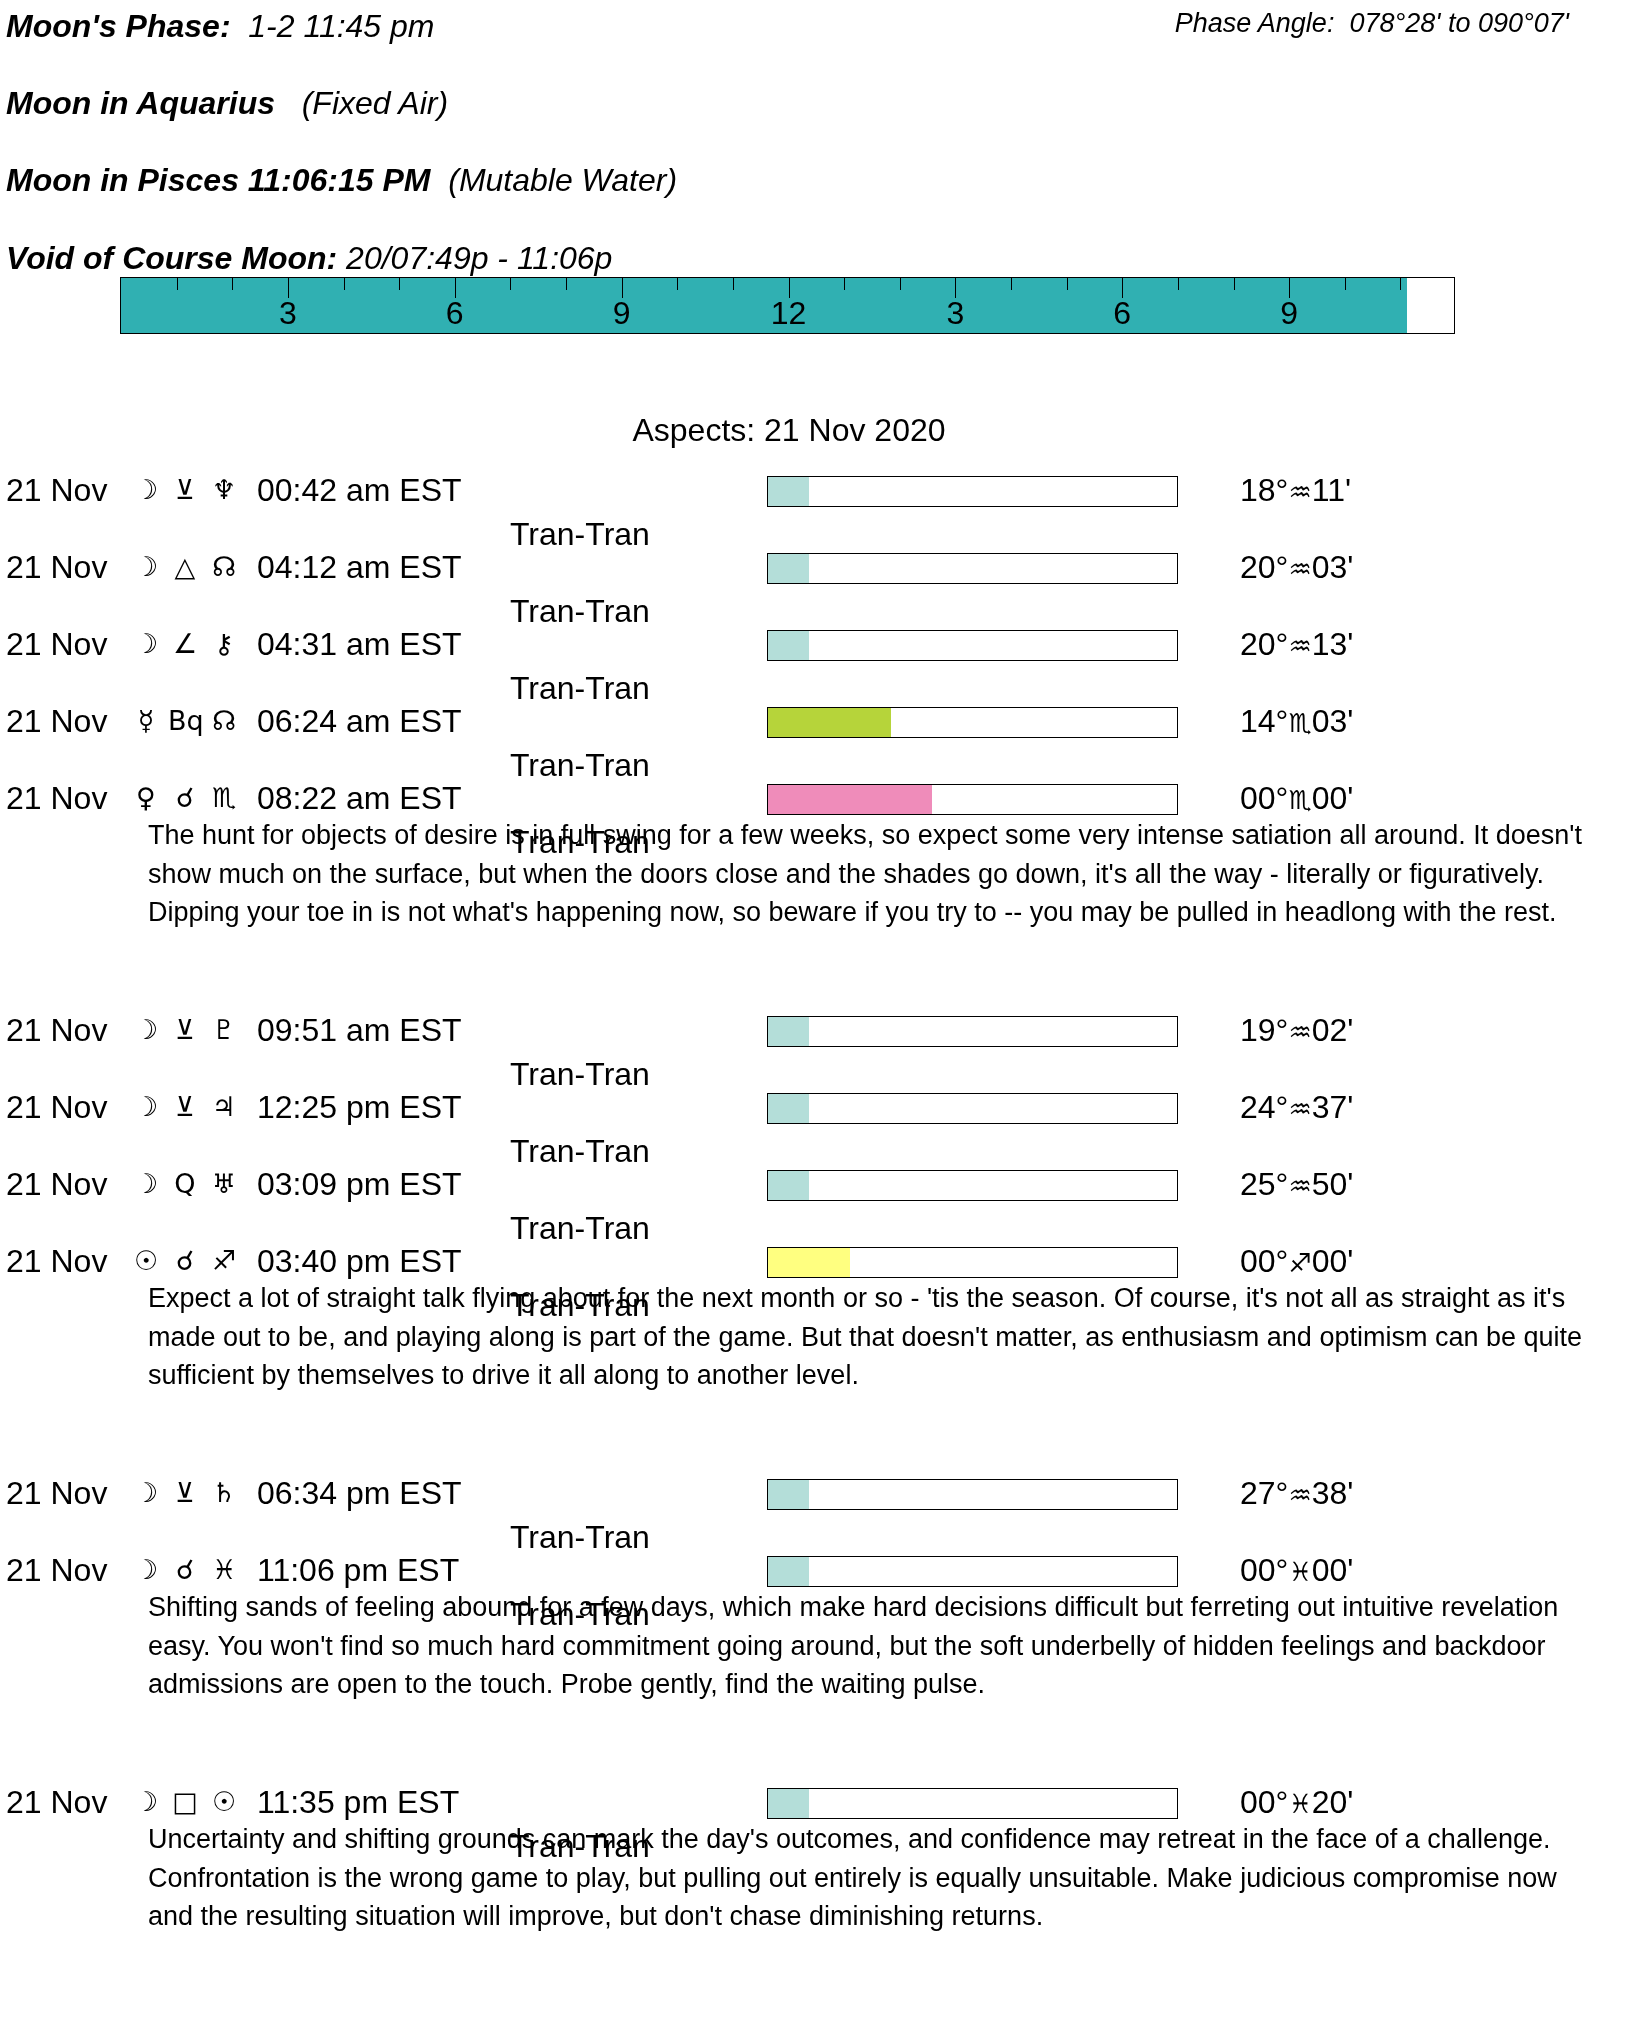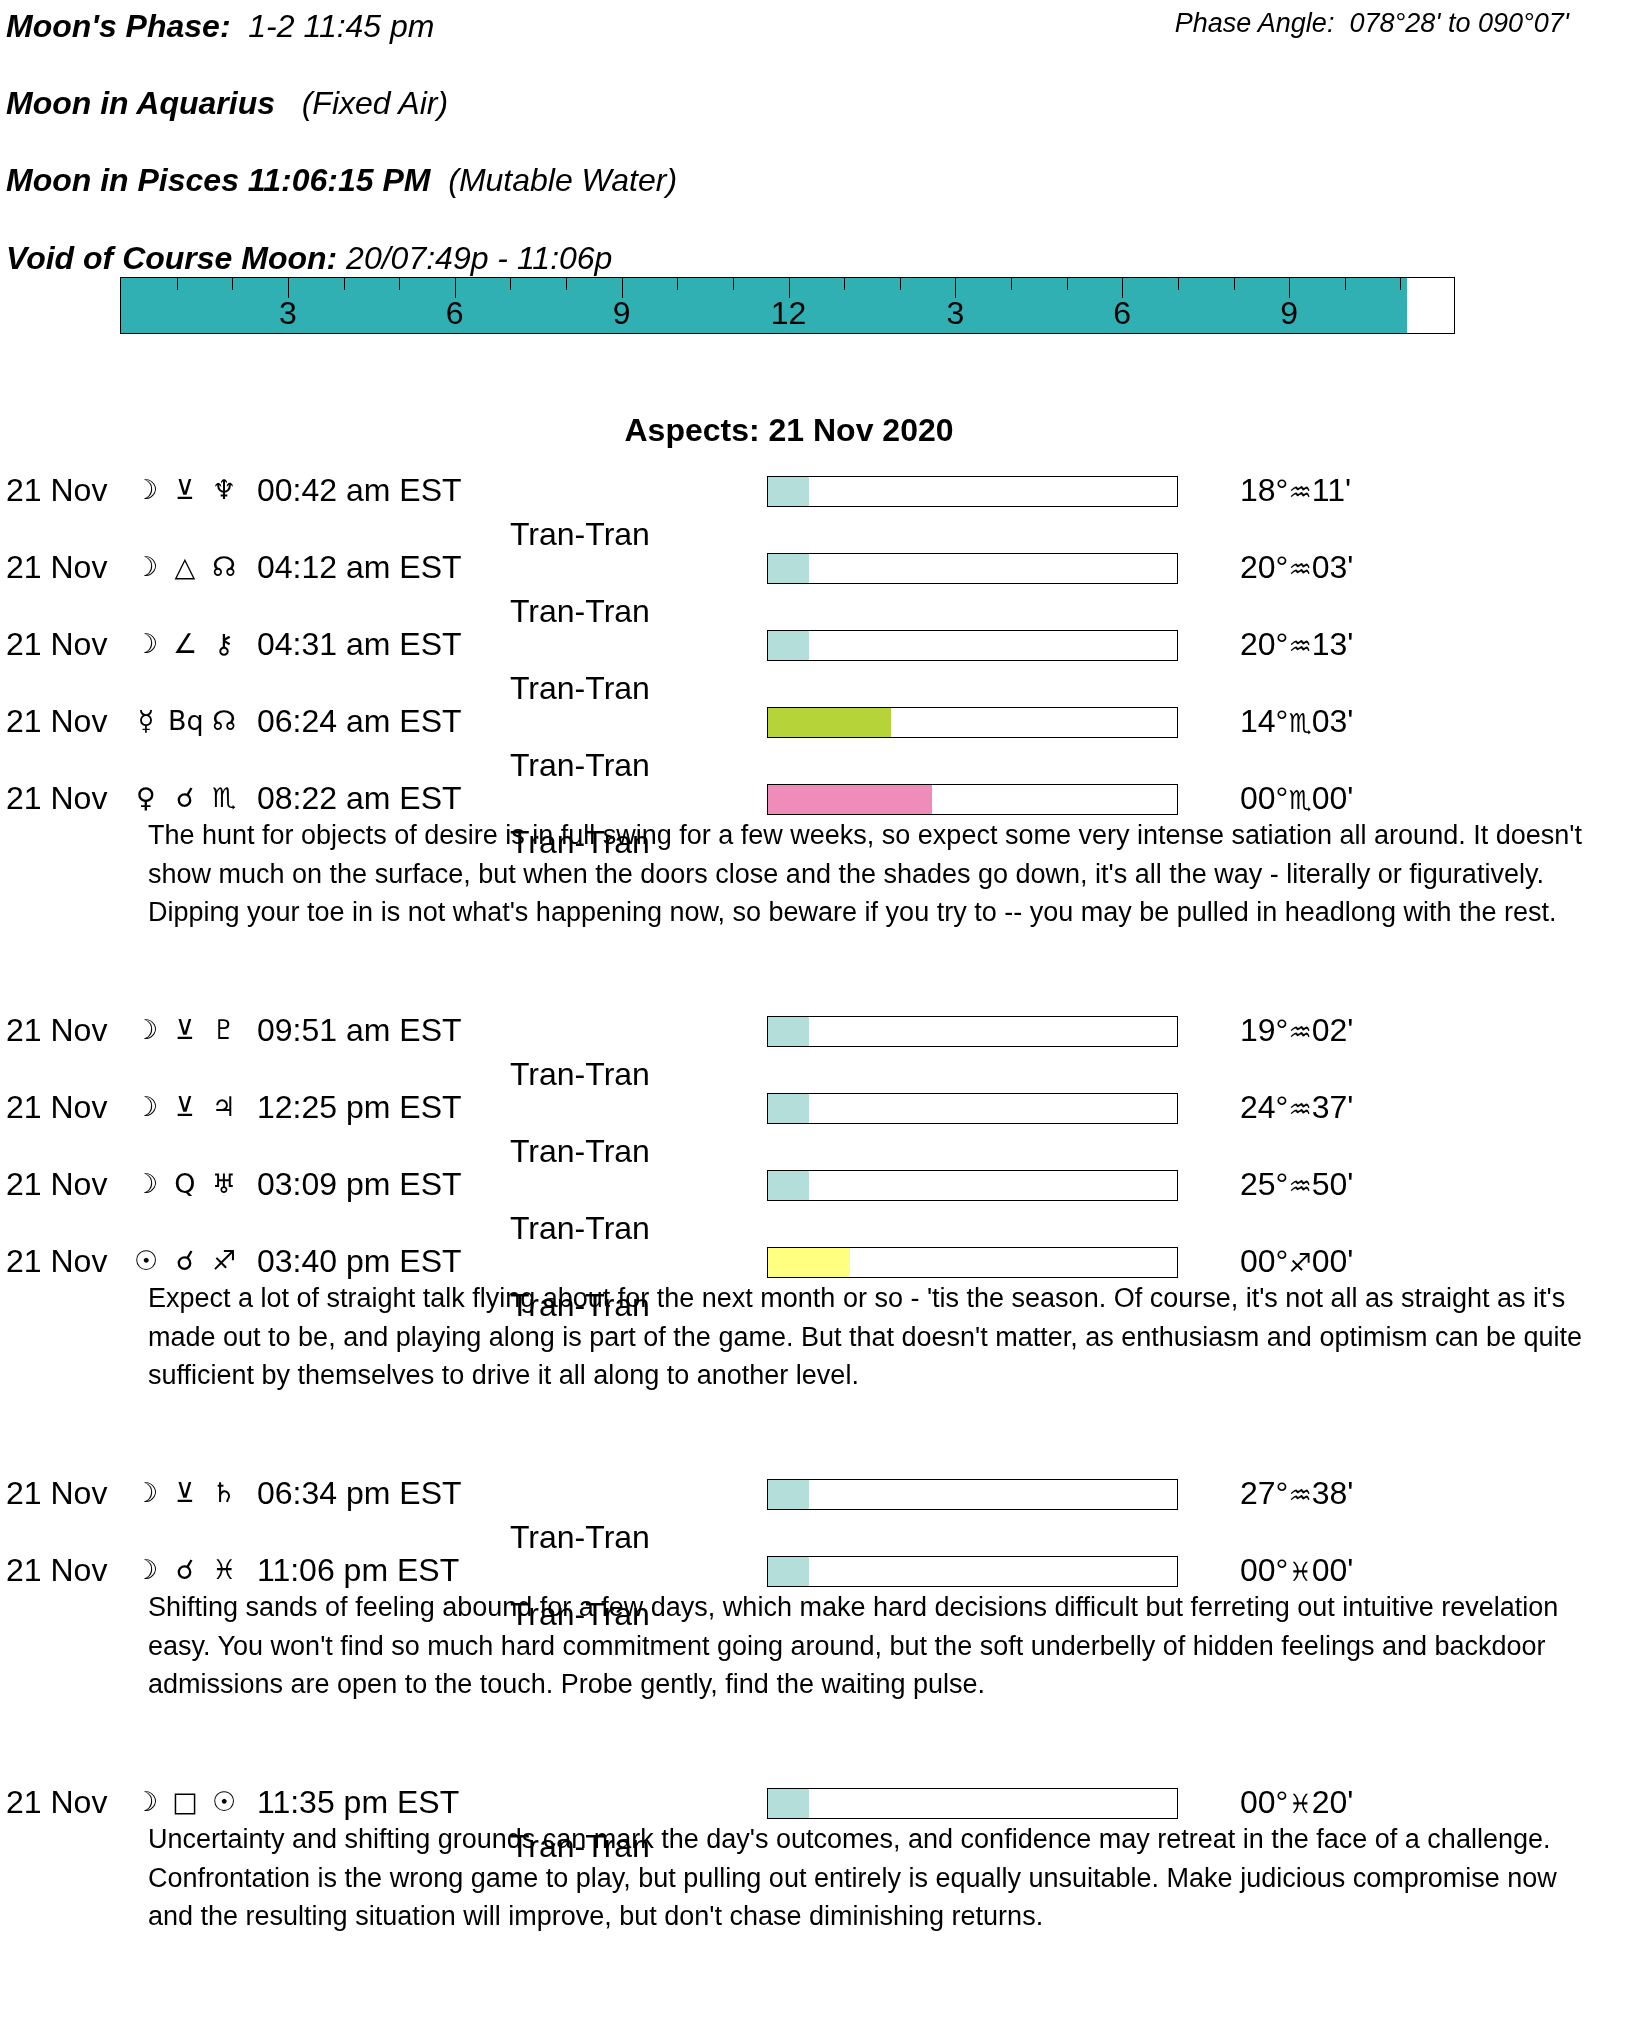--- a/index.html
+++ b/index.html
@@ -9,21 +9,21 @@
   .hdr { font-size:32px; line-height:40px; }
   .hdr b { font-weight:bold; }
   .phase-angle { font-size:27px; line-height:34px; }
   
   .timeline { position:absolute; left:120px; top:277px; width:1335px; height:57px;
               border:1.5px solid #000; box-sizing:border-box; background:#fff; overflow:hidden; }
   .tl-fill { position:absolute; left:0; top:0; bottom:0; background:#30b0b2; }
   .tl-tick { position:absolute; top:0; width:1px; background:#000; }
   .tl-label { position:absolute; top:18px; font-size:32px; line-height:34px; transform:translateX(-50%); }
   .aspects-title { position:absolute; left:0; width:1578px; text-align:center; top:410px;
-                   font-size:32px; font-weight:bold; line-height:40px; }
+                   font-size:32px; font-weight:normal; line-height:40px; }
   
   .row { position:absolute; left:0; width:1635px; height:40px;padding-left:16px; }
   .row .cell { position:absolute; top:0; font-size:32px; line-height:40px; white-space:nowrap; }
   .c-date { left:6px; }
   .c-glyph { font-family:"DejaVu Sans", sans-serif; font-size:27px !important; }
   .c-p1 { left:131px; width:30px; text-align:center; }
   .c-asp { left:168px; width:34px; text-align:center; }
   .c-p2 { left:208px; width:32px; text-align:center; }
   .c-time { left:257px; }
   .c-type { left:510px;margin-top:44px; }

